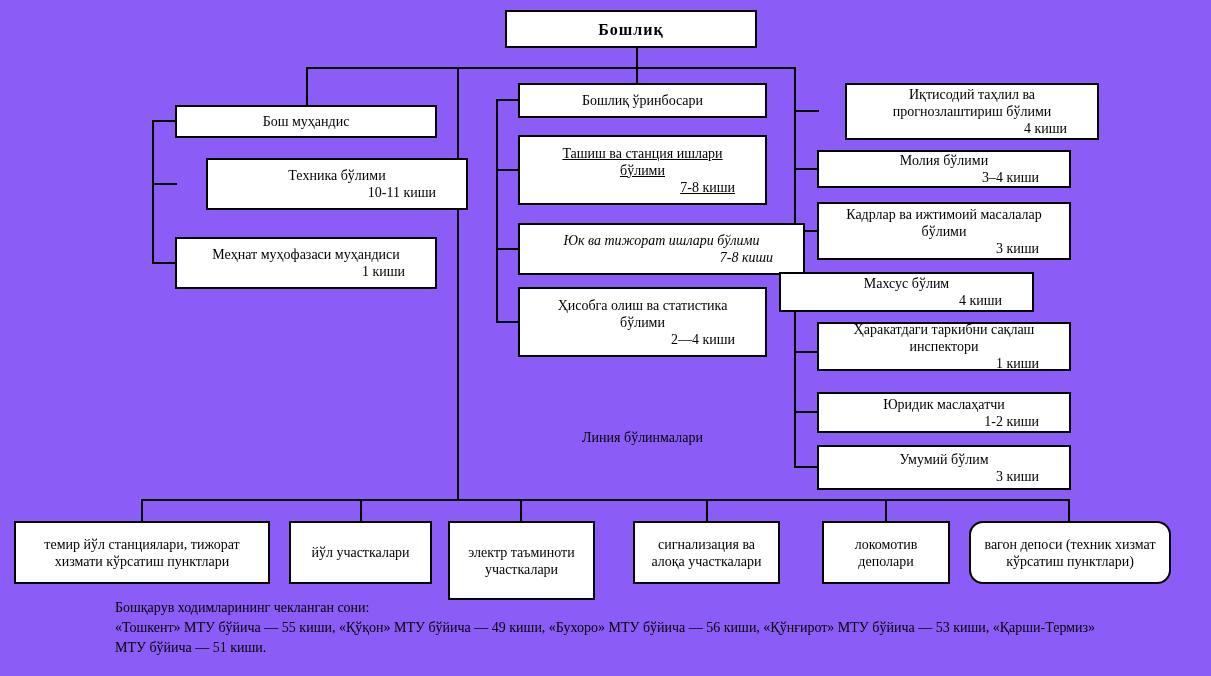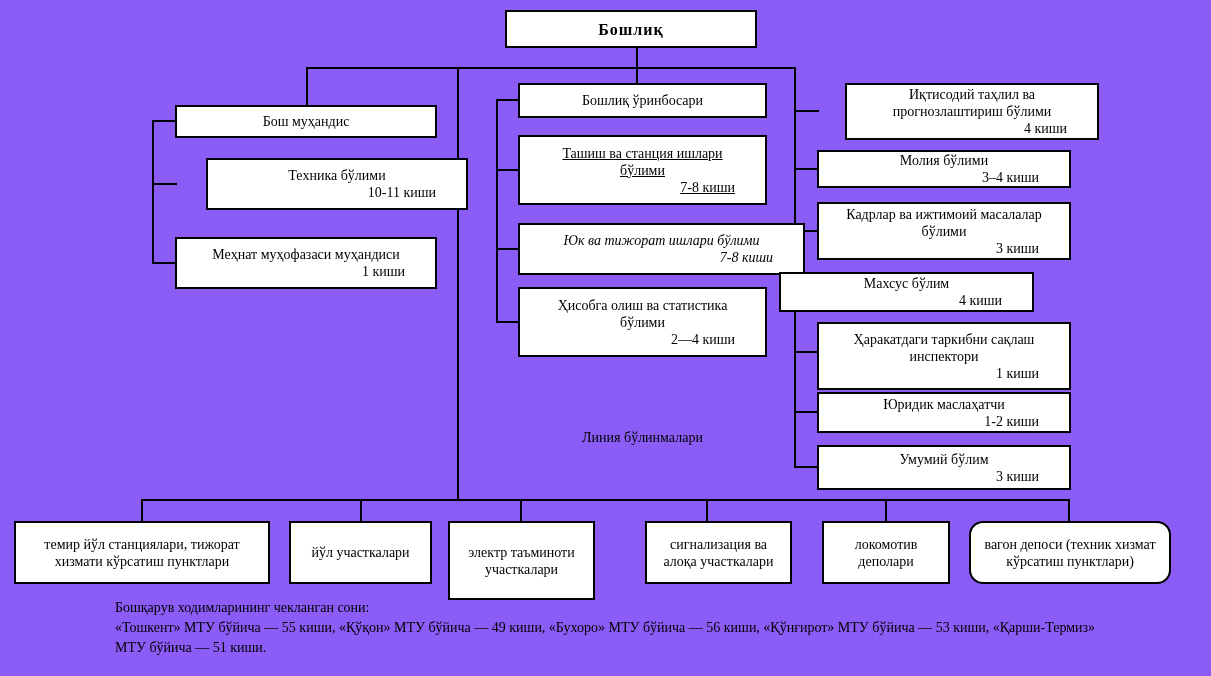--- a/index.html
+++ b/index.html
@@ -114,21 +114,21 @@
   </div>
   <div class="box" style="left:817px; top:202px; width:254px; height:58px;">
     <div class="title">Кадрлар ва ижтимоий масалалар
 бўлими</div>
     <div class="count">3 киши</div>
   </div>
   <div class="box" style="left:779px; top:272px; width:255px; height:40px;">
     <div class="title">Махсус бўлим</div>
     <div class="count">4 киши</div>
   </div>
-  <div class="box" style="left:817px; top:322px; width:254px; height:68px;">
+  <div class="box" style="left:817px; top:322px; width:254px; height:49px;">
     <div class="title">Ҳаракатдаги таркибни сақлаш
 инспектори</div>
     <div class="count">1 киши</div>
   </div>
   <div class="box" style="left:817px; top:392px; width:254px; height:41px;">
     <div class="title">Юридик маслаҳатчи</div>
     <div class="count">1-2 киши</div>
   </div>
   <div class="box" style="left:817px; top:445px; width:254px; height:45px;">
     <div class="title">Умумий бўлим</div>
@@ -139,21 +139,21 @@
     <div class="title">темир йўл станциялари, тижорат
 хизмати кўрсатиш пунктлари</div>
   </div>
   <div class="box" style="left:289px; top:521px; width:143px; height:63px;">
     <div class="title">йўл участкалари</div>
   </div>
   <div class="box" style="left:448px; top:521px; width:147px; height:79px;">
     <div class="title">электр таъминоти
 участкалари</div>
   </div>
-  <div class="box" style="left:633px; top:521px; width:147px; height:63px;margin-left:12px;">
+  <div class="box" style="left:633px; top:521px; width:147px; height:63px;">
     <div class="title">сигнализация ва
 алоқа участкалари</div>
   </div>
   <div class="box" style="left:822px; top:521px; width:128px; height:63px;align-items:center;">
     <div class="title">локомотив
 деполари</div>
   </div>
   <div class="box" style="left:969px; top:521px; width:202px; height:63px;border-radius:14px;">
     <div class="title">вагон депоси (техник хизмат
 кўрсатиш пунктлари)</div>

